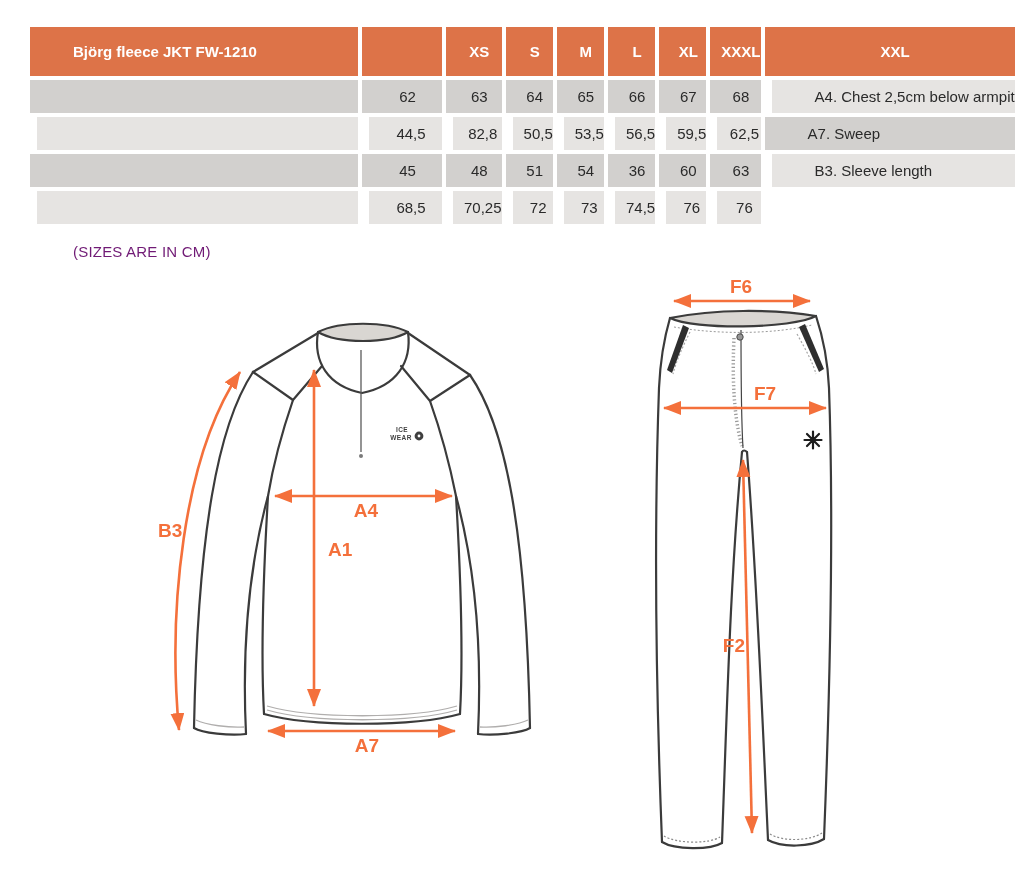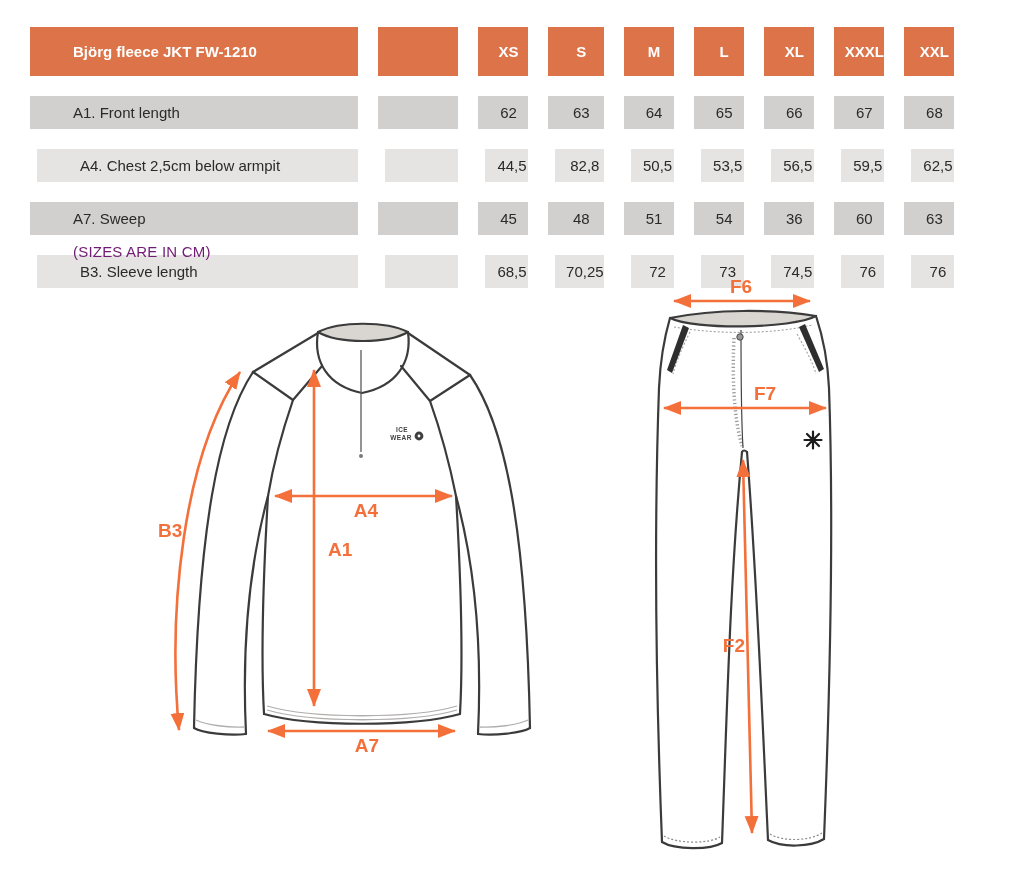--- a/index.html
+++ b/index.html
@@ -3,21 +3,21 @@
 <meta charset="utf-8">
 <style>
   html,body{margin:0;padding:0;background:#fff;}
   .page{position:relative;width:1030px;height:889px;background:#ffffff;
         font-family:"Liberation Sans",sans-serif;overflow:hidden;}
 
   
   .size-table{position:absolute;left:30px;top:27px;width:924px;display:grid;
               grid-template-columns:328px 80px repeat(7,1fr);
               grid-template-rows:49px repeat(4,33px);
-              gap:20px;background:#ffffff;}
+              gap:4px;background:#ffffff;}
   .cell{display:flex;align-items:center;justify-content:center;
         font-size:15px;color:#2a2a2a;white-space:nowrap;padding-left:11px;}
   .cell.head{background:#DD7348;color:#ffffff;font-weight:700;}
   .cell.left{justify-content:flex-start;padding-left:43px;}
   .cell.dark{background:#D2D0CE;}
   .cell.light{background:#E6E4E2;margin-left:7px;}
 
   
   .note{position:absolute;left:73px;top:243px;font-size:15px;color:#701a75;
         letter-spacing:.2px;}
@@ -38,21 +38,20 @@
     <div class="cell head left">Björg fleece JKT FW-1210</div>
     <div class="cell head"></div>
     <div class="cell head">XS</div>
     <div class="cell head">S</div>
     <div class="cell head">M</div>
     <div class="cell head">L</div>
     <div class="cell head">XL</div>
     <div class="cell head">XXXL</div>
     <div class="cell head">XXL</div>
 
-    <div class="cell dark left">A1. Front length</div>
     <div class="cell dark"></div>
     <div class="cell dark">62</div>
     <div class="cell dark">63</div>
     <div class="cell dark">64</div>
     <div class="cell dark">65</div>
     <div class="cell dark">66</div>
     <div class="cell dark">67</div>
     <div class="cell dark">68</div>
 
     <div class="cell light left">A4. Chest 2,5cm below armpit</div>

